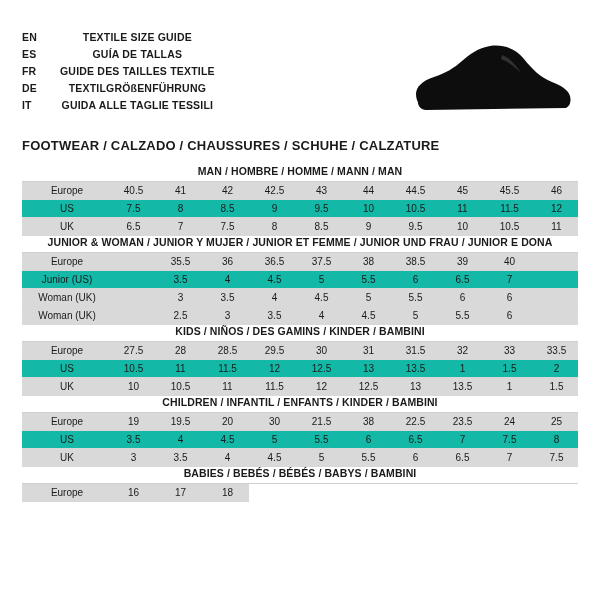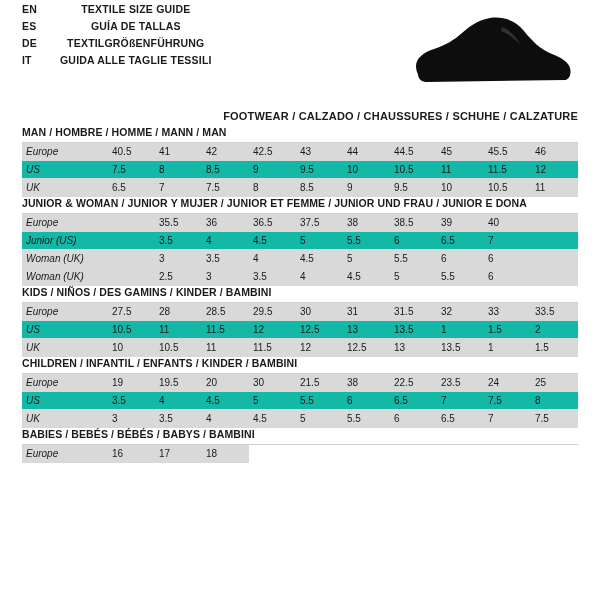--- a/index.html
+++ b/index.html
@@ -12,21 +12,21 @@
     height: 600px;
     font-family: "Liberation Sans", sans-serif;
     color: #1a1a1a;
     overflow: hidden;
   }
   .page {
     position: relative;
     width: 600px;
     height: 600px;
     box-sizing: border-box;
-    padding: 0 22px 0 22px;
+    padding: 28px 22px 0 22px;
   }
 
   
   .header {
     position: relative;
     height: 96px;
   }
   .lang-table {
     border-collapse: collapse;
     font-size: 10.5px;
@@ -49,29 +49,29 @@
 
   .shoe-wrap {
     position: absolute;
     right: 6px;
     top: 12px;
     width: 190px;
     height: 78px;
   }
 
   .section-title {
-    font-size: 11px;
+    font-size: 13px;
     font-weight: 700;
     letter-spacing: 0.2px;
-    margin: 14px 0 4px 0;
-    text-align: right;
+    margin: 14px 0 12px 0;
   }
 
   
   .group {
+    text-align: center;
   }
   .group-title {
     font-size: 10.5px;
     font-weight: 700;
     letter-spacing: 0.1px;
     padding: 0 0 4px 0;
   }
   .rule {
     height: 1px;
     background: #cfcfcf;
@@ -92,21 +92,20 @@
   }
   table.size tr.shaded td {
     background: #d9d9d9;
   }
   table.size tr.plain td {
     background: #14b8a6;
   }
   td.rowlabel {
     width: 82px;
     padding-left: 2px;
-    font-style: italic;
   }
   .babies td.rowlabel { width: 82px; }
 
   
   table.size tr:last-child td { border-bottom: 1px solid #d8d8d8; }
 </style>
 </head>
 <body>
 
 <div class="page">
@@ -114,20 +113,24 @@
   <div class="header">
     <table class="lang-table">
       <tbody>
         <tr>
           <td class="lang-code">EN</td>
           <td class="lang-title">TEXTILE SIZE GUIDE</td>
         </tr>
         <tr>
           <td class="lang-code">ES</td>
           <td class="lang-title">GUÍA DE TALLAS</td>
+        </tr>
+        <tr>
+          <td class="lang-code">FR</td>
+          <td class="lang-title">GUIDE DES TAILLES TEXTILE</td>
         </tr>
         <tr>
           <td class="lang-code">DE</td>
           <td class="lang-title">TEXTILGRÖßENFÜHRUNG</td>
         </tr>
         <tr>
           <td class="lang-code">IT</td>
           <td class="lang-title">GUIDA ALLE TAGLIE TESSILI</td>
         </tr>
       </tbody>

